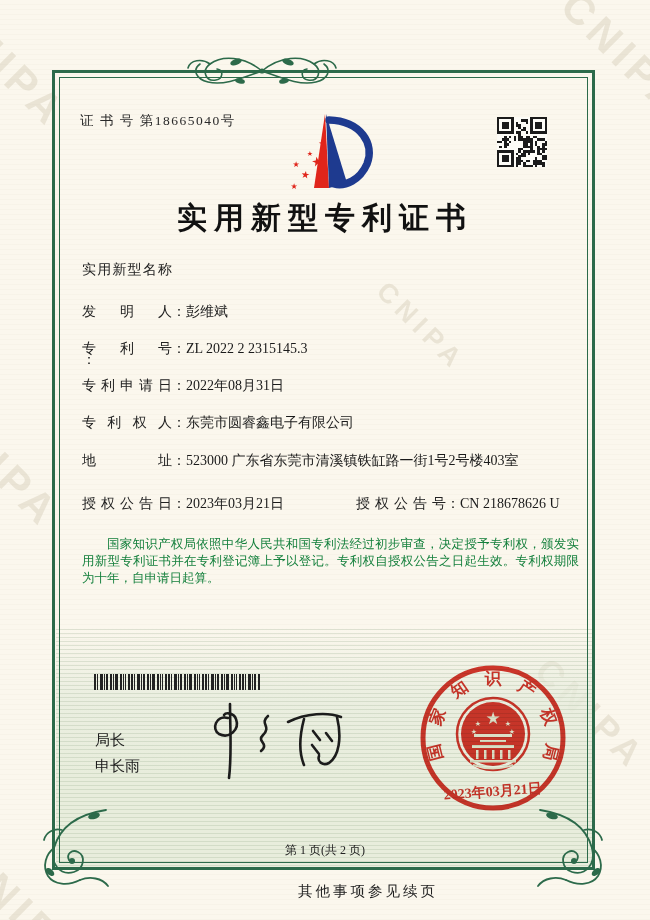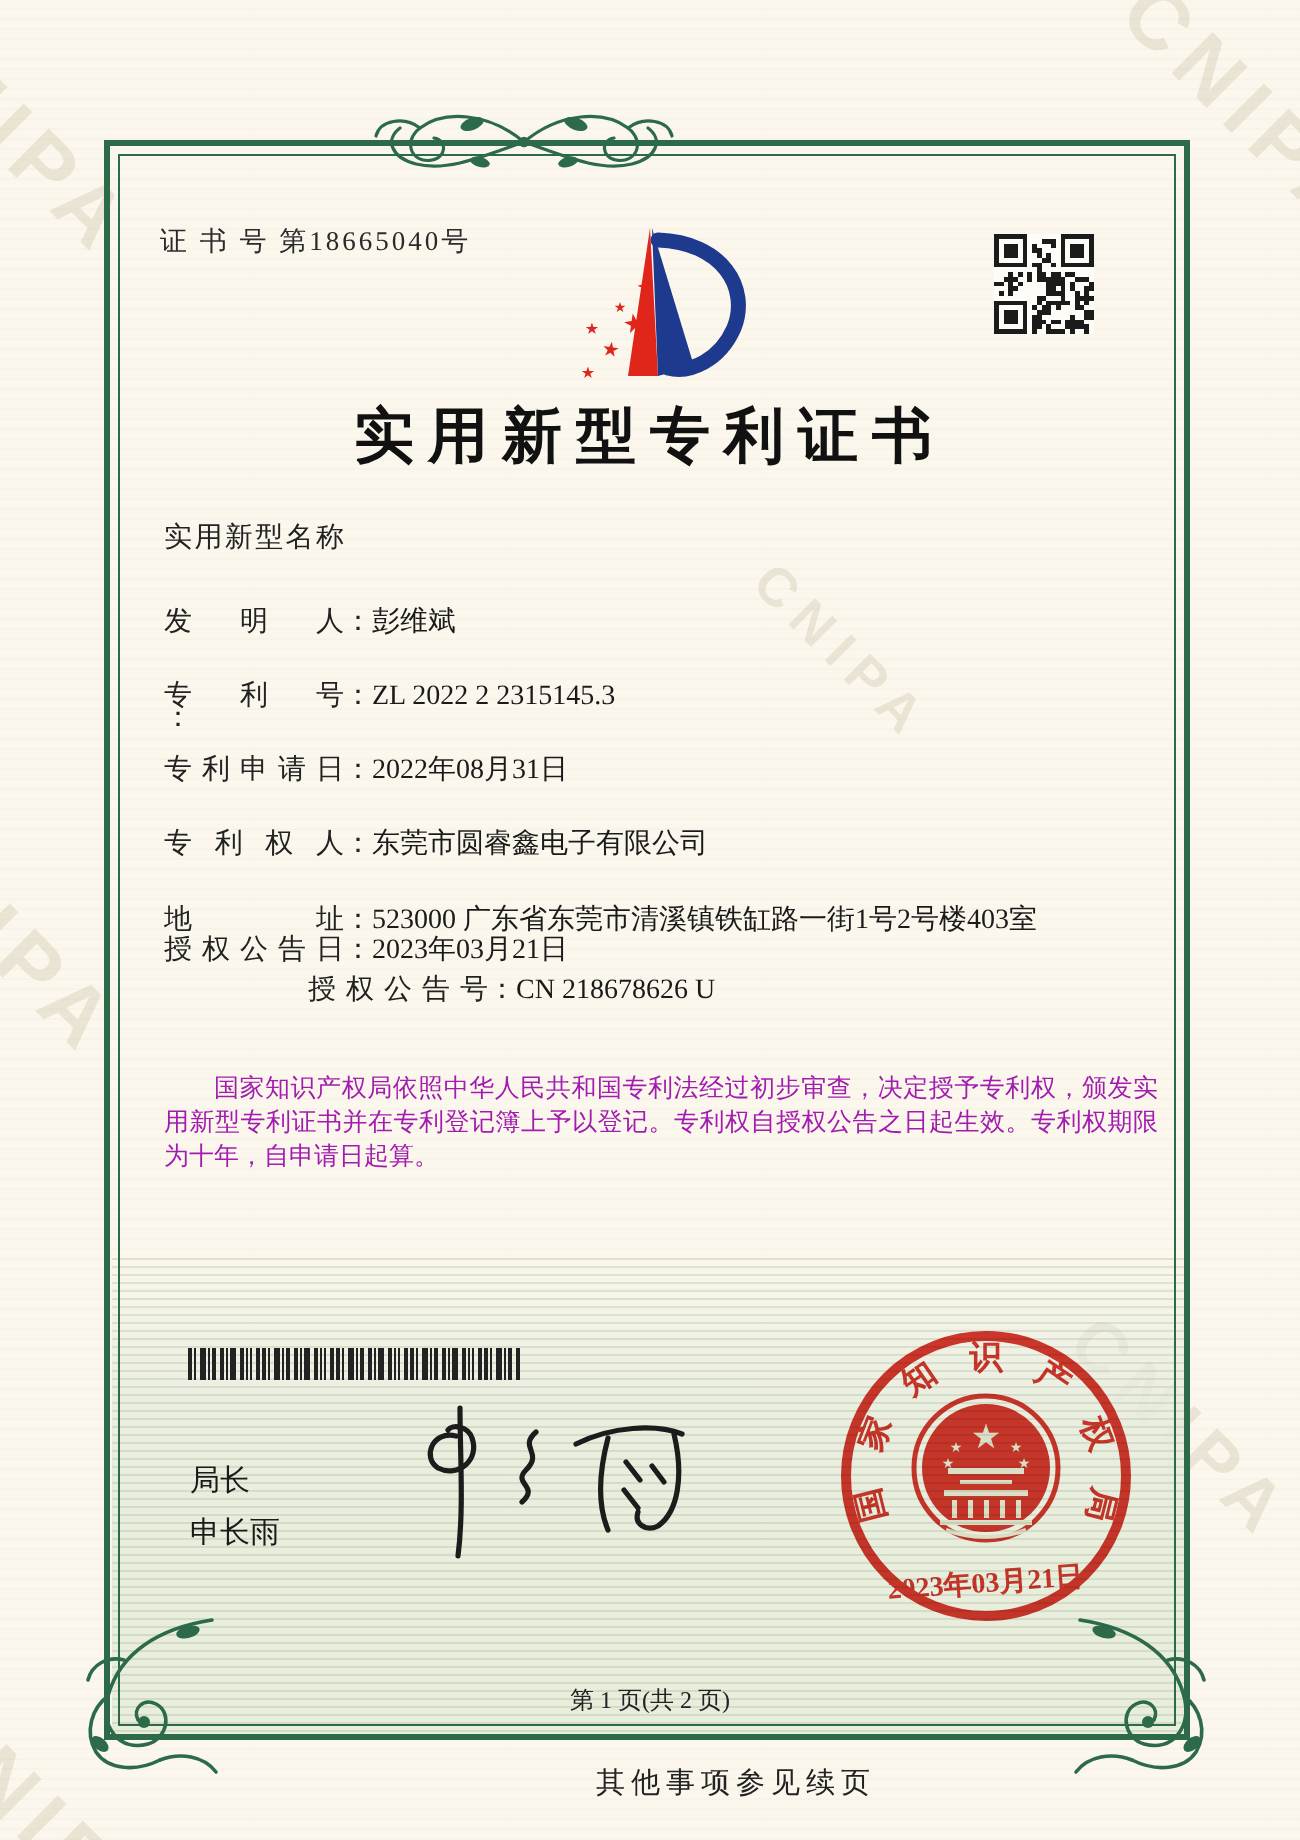--- a/index.html
+++ b/index.html
@@ -55,21 +55,21 @@
   }
   .flabel{
     display:inline-block; width:90px; flex:0 0 90px;
     text-align:justify; text-align-last:justify; color:#222;
   }
   .fcolon{display:inline-block; width:14px; flex:0 0 14px; color:#222;}
   .fval{color:#1a1a1a;}
   .fpair{display:flex;}
   .paras{
     position:absolute; left:82px; top:536px; width:497px; z-index:4;
-    font-size:12.5px; line-height:17px; text-align:justify; color:#a21caf;
+    font-size:12.5px; line-height:17px; text-align:justify; color:#15803d;
   }
   .paras p{margin:0 0 10px 0; text-indent:2em;}
   .barcode{position:absolute; left:94px; top:674px; z-index:4;}
   .signer-title{position:absolute; left:95px; top:731px; z-index:4;
     font-family:"Liberation Sans", sans-serif; font-size:15px; color:#1a1a1a;}
   .signer-name{position:absolute; left:95px; top:757px; z-index:4;
     font-family:"Liberation Sans", sans-serif; font-size:15px; color:#1a1a1a;}
   .signature{position:absolute; left:188px; top:698px; z-index:4;}
   .seal{position:absolute; left:415px; top:658px; z-index:5; opacity:0.93; mix-blend-mode:multiply;}
   .page-info{
@@ -321,21 +321,21 @@
   <div class="frow" style="top:413px;">
     <span class="flabel">专利权人</span>
       <span class="fcolon">：</span>
       <span class="fval">东莞市圆睿鑫电子有限公司</span>
   </div>
   <div class="frow" style="top:451px;">
     <span class="flabel">地址</span>
       <span class="fcolon">：</span>
       <span class="fval">523000 广东省东莞市清溪镇铁缸路一街1号2号楼403室</span>
   </div>
-  <div class="frow" style="top:466px;flex-direction:column;">
+  <div class="frow" style="top:494px;">
     <span class="fpair">
       <span class="flabel">授权公告日</span>
         <span class="fcolon">：</span>
         <span class="fval">2023年03月21日</span>
     </span>
     <span class="fpair" style="margin-left:72px;">
       <span class="flabel">授权公告号</span>
         <span class="fcolon">：</span>
         <span class="fval">CN 218678626 U</span>
     </span>

